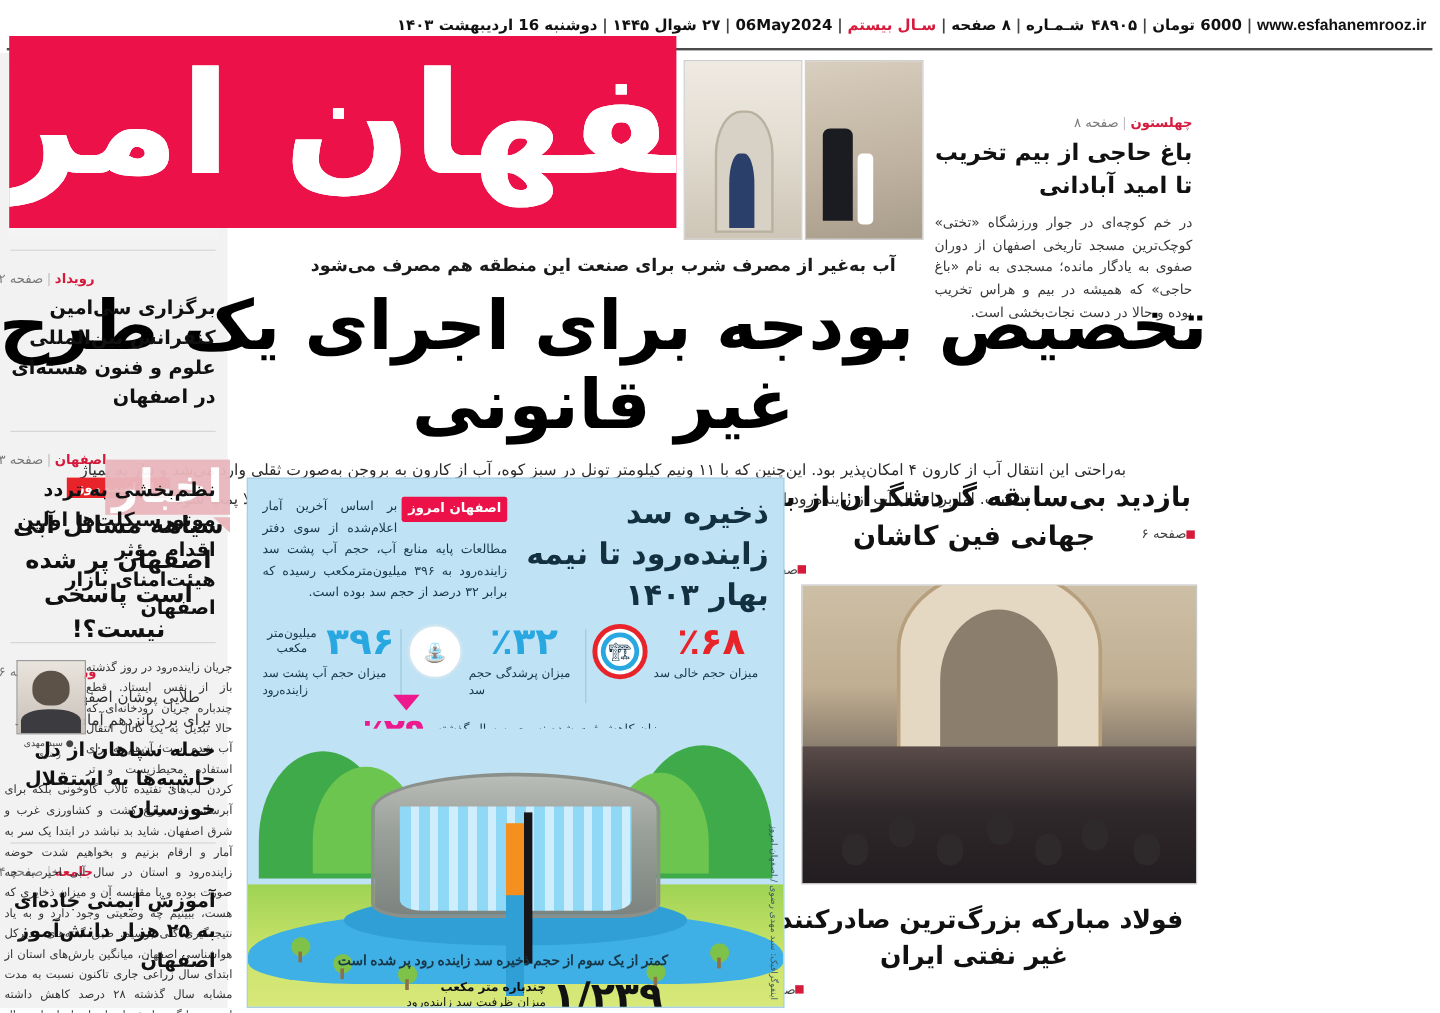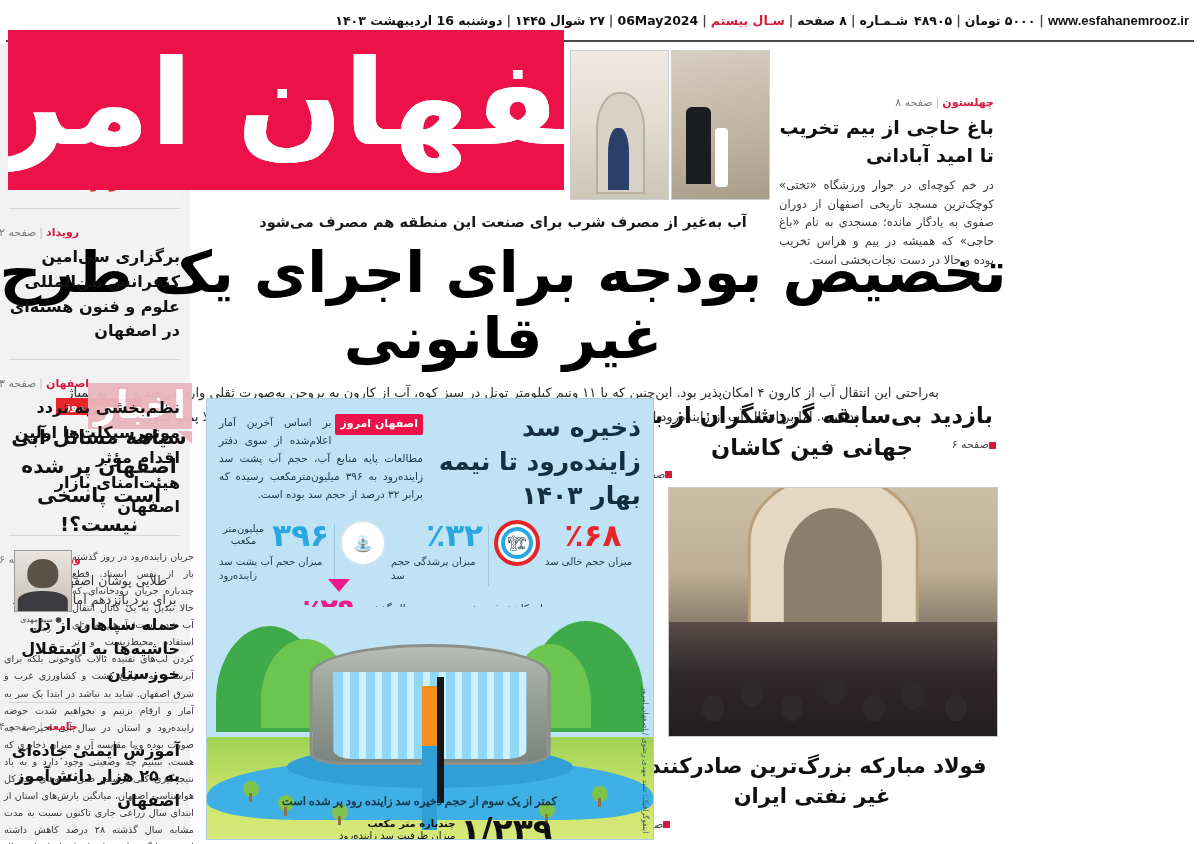--- a/index.html
+++ b/index.html
@@ -161,21 +161,21 @@
     display:inline-block; background:#ec1149; color:#fff; font-size:11px; font-weight:bold;
     padding:1px 5px; border-radius:2px; margin-left:4px; float:right; margin-top:1px;
   }
   .stats {
     display:flex; direction:rtl; align-items:flex-start; justify-content:space-between;
     padding:8px 12px 0 12px; gap:4px;
   }
   .stat-num { font-size:31px; font-weight:bold; line-height:1; }
   .stat-unit { font-size:10px; font-weight:normal; color:#17384a; line-height:1.2; padding-top:3px; }
   .stat-lbl { font-size:10px; color:#17384a; line-height:1.35; text-align:left; margin-top:4px; }
-  .c-blue { color:#29a7e0;text-align:right; }
+  .c-blue { color:#29a7e0; }
   .c-red  { color:#e8232a; }
   .vdiv { width:1px; background:#9dc9de; height:62px; margin-top:4px; }
   .ic {
     width:46px;height:46px;border-radius:50%; background:#fff; border:2px solid #cfe6f2;
     display:flex;align-items:center;justify-content:center; font-size:20px;
   }
   .ic.ring { border:4px solid #e8232a; box-shadow:inset 0 0 0 3px #fff, inset 0 0 0 7px #29a7e0; }
   .drop-row { display:flex; direction:rtl; justify-content:center; align-items:center; gap:8px; margin-top:6px; }
   .drop-num { font-size:29px; font-weight:bold; color:#ec1a8d; position:relative; }
   .drop-arrow {
@@ -254,21 +254,21 @@
   .rc-avatar .nm { font-size:7.6px; color:#444; margin-top:3px; line-height:1.2; }
 </style>
 </head>
 <body>
 
 <div class="page">
 
   <div class="topbar">
     <span class="seg url">www.esfahanemrooz.ir</span>
     <span class="sep">|</span>
-    <span class="seg">۵۰۰۰ تومان</span>
+    <span class="seg">6000 تومان</span>
     <span class="sep">|</span>
     <span class="seg">۴۸۹۰۵</span>
     <span class="seg">شـمـاره</span>
     <span class="sep">|</span>
     <span class="seg">۸ صفحه</span>
     <span class="sep">|</span>
     <span class="seg hl">سـال بیستم</span>
     <span class="sep">|</span>
     <span class="seg">06May2024</span>
     <span class="sep">|</span>

